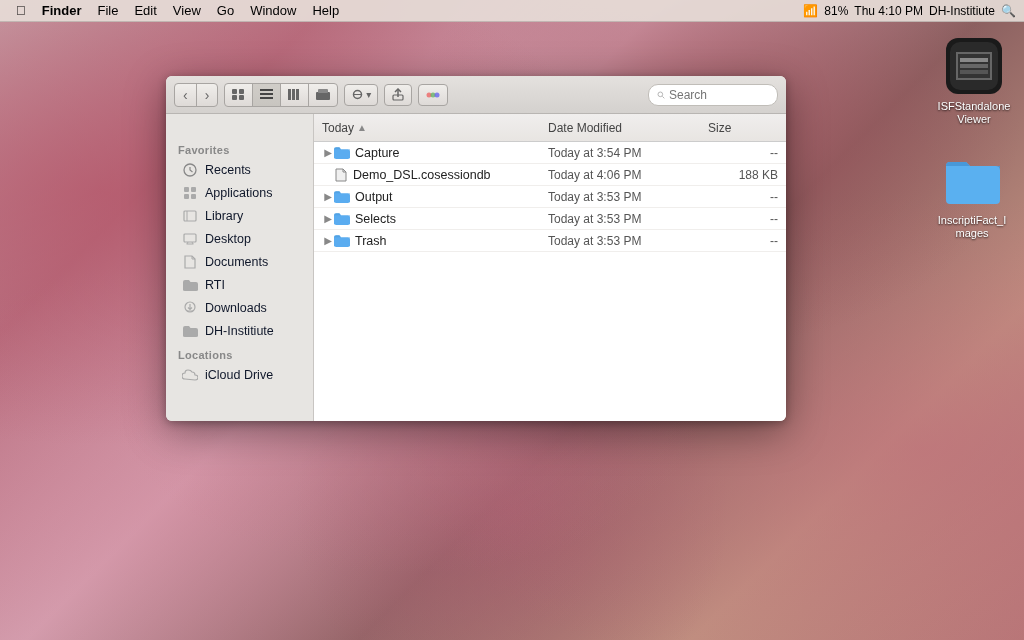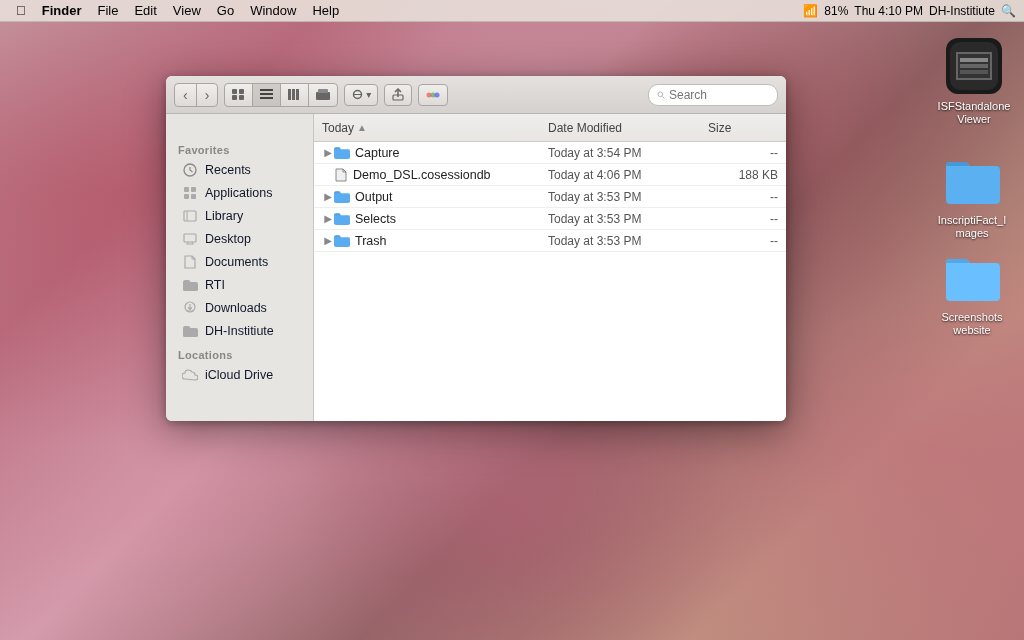--- a/index.html
+++ b/index.html
@@ -426,29 +426,20 @@
   <div class="desktop-icon" style="top: 148px; right: 12px; position: absolute;">
     <div class="icon-img">
       <svg viewBox="0 0 56 48" class="folder-icon">
         <path d="M2,10 Q2,6 6,6 L22,6 L26,10 L52,10 Q56,10 56,14 L56,44 Q56,48 52,48 L6,48 Q2,48 2,44 Z" fill="#5ab0f0"></path>
         <path d="M2,10 L56,10 L56,14 Q56,10 52,10 L26,10 L22,6 L6,6 Q2,6 2,10 Z" fill="#4898d8"></path>
       </svg>
     </div>
     <div class="icon-label">InscriptiFact_Images</div>
   </div>
 
-  <div class="desktop-icon" style="top: 245px; right: 12px; position: absolute;">
-    <div class="icon-img">
-      <svg viewBox="0 0 56 48" class="folder-icon">
-        <path d="M2,10 Q2,6 6,6 L22,6 L26,10 L52,10 Q56,10 56,14 L56,44 Q56,48 52,48 L6,48 Q2,48 2,44 Z" fill="#6ac0ff"></path>
-        <path d="M2,10 L56,10 L56,14 Q56,10 52,10 L26,10 L22,6 L6,6 Q2,6 2,10 Z" fill="#50a8e8"></path>
-      </svg>
-    </div>
-    <div class="icon-label">Screenshots website</div>
-  </div>
 
   <div class="finder-window">
 
 
     <div class="toolbar">
       <div class="nav-btn-group">
         <div class="nav-btn">‹</div>
         <div class="nav-btn">›</div>
       </div>
 

